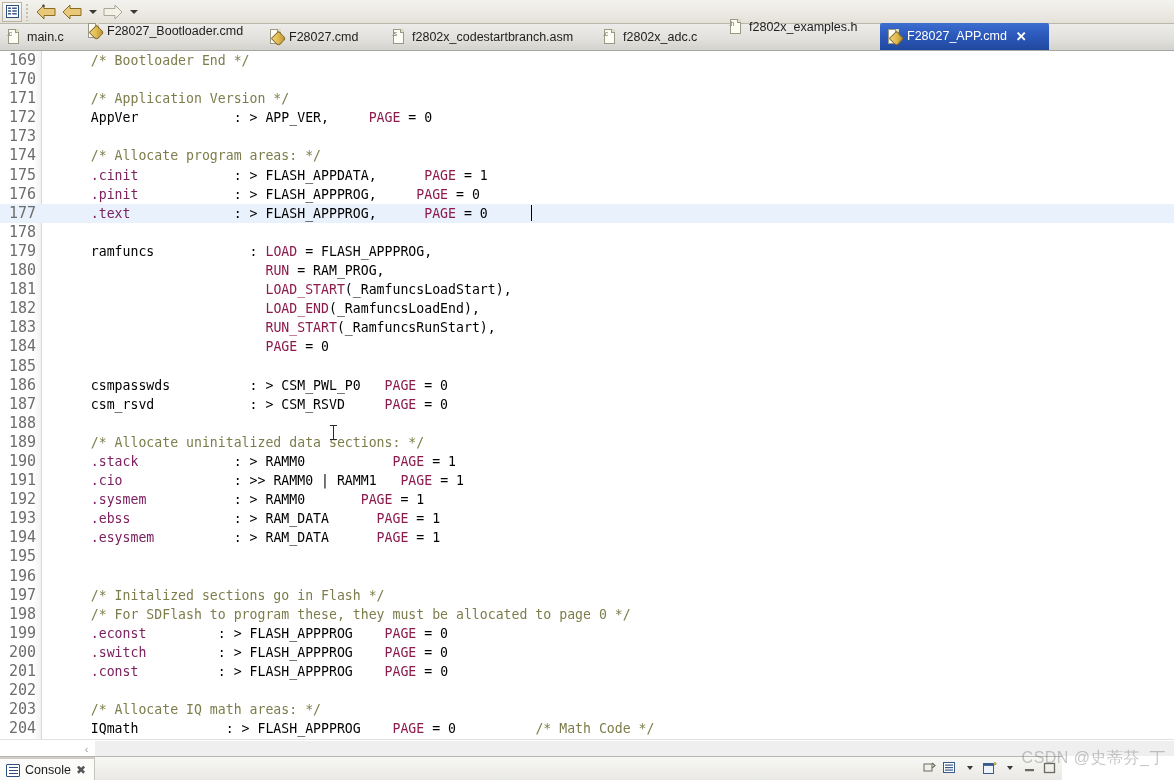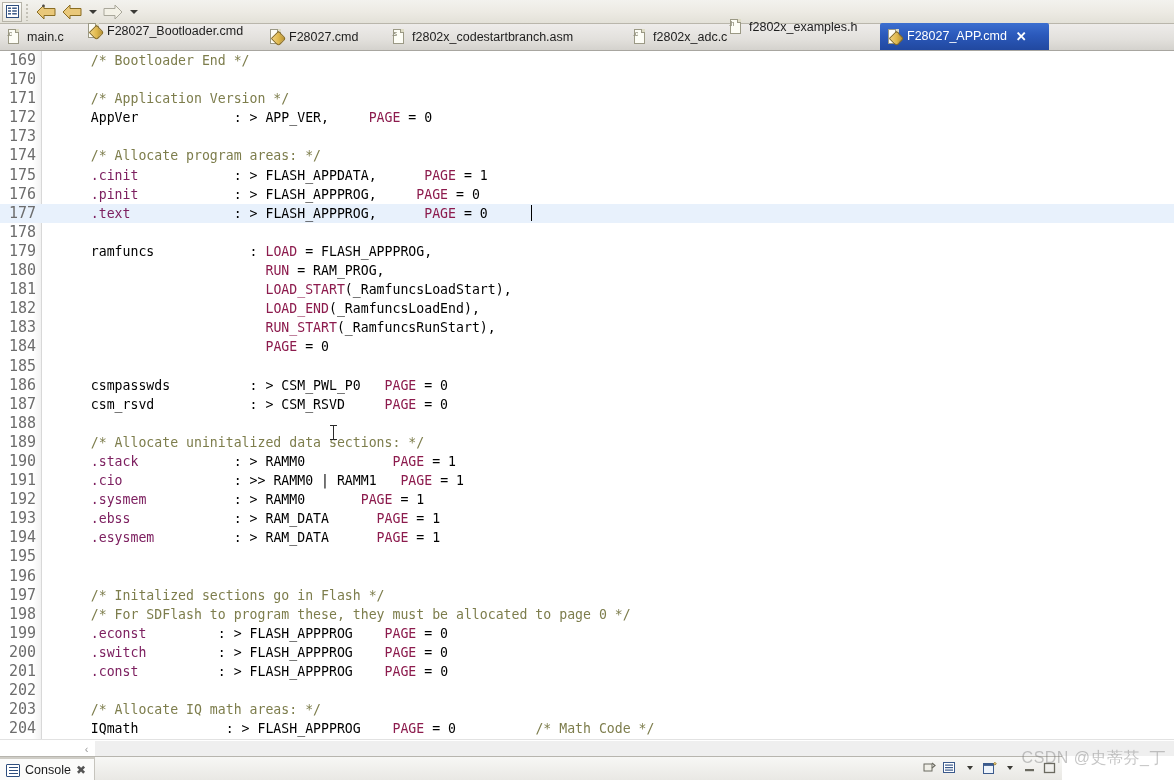--- a/index.html
+++ b/index.html
@@ -313,21 +313,21 @@
         <span class="tlabel">F28027.cmd</span>
       </div>
       <div class="tab" style="position: absolute; left: 385px; bottom: 0px;">
         <span class="ficon">
           <span class="page"></span>
           <span class="fold"></span>
           <span class="tag">.s</span>
         </span>
         <span class="tlabel">f2802x_codestartbranch.asm</span>
       </div>
-      <div class="tab" style="position: absolute; left: 626px; bottom: 0px; text-align: right;">
+      <div class="tab" style="position: absolute; left: 596px; bottom: 0px; text-align: right;">
         <span class="ficon">
           <span class="page"></span>
           <span class="fold"></span>
           <span class="tag">.c</span>
         </span>
         <span class="tlabel">f2802x_adc.c</span>
       </div>
       <div class="tab" style="position: absolute; left: 722px; bottom: 10px; justify-content: flex-end;">
         <span class="ficon">
           <span class="page"></span>

